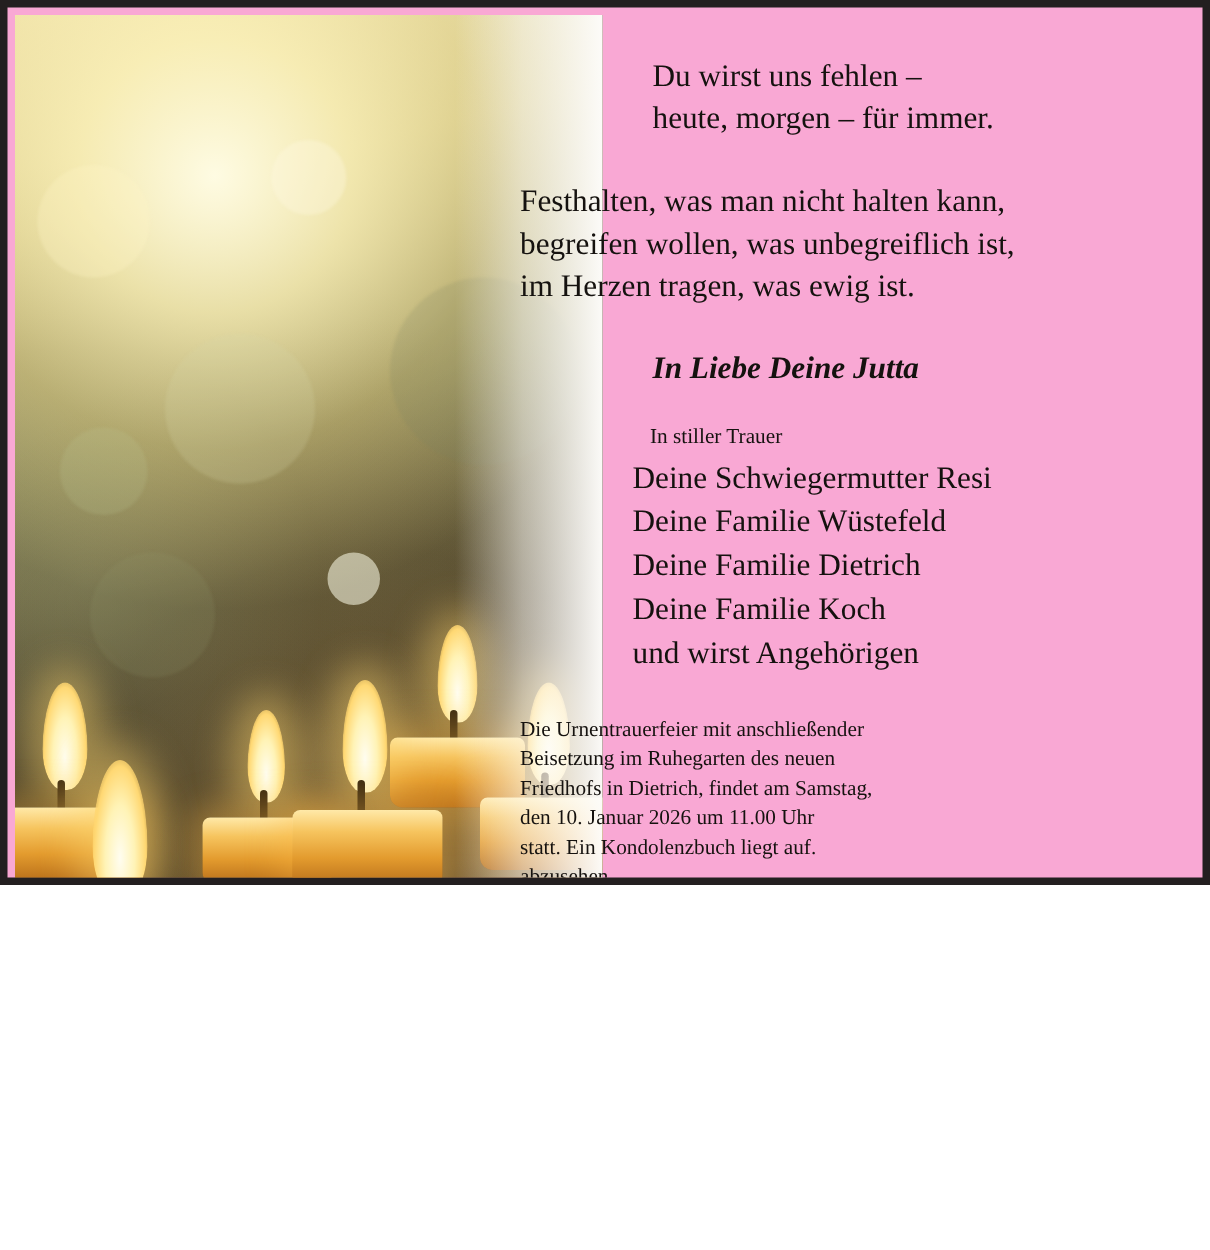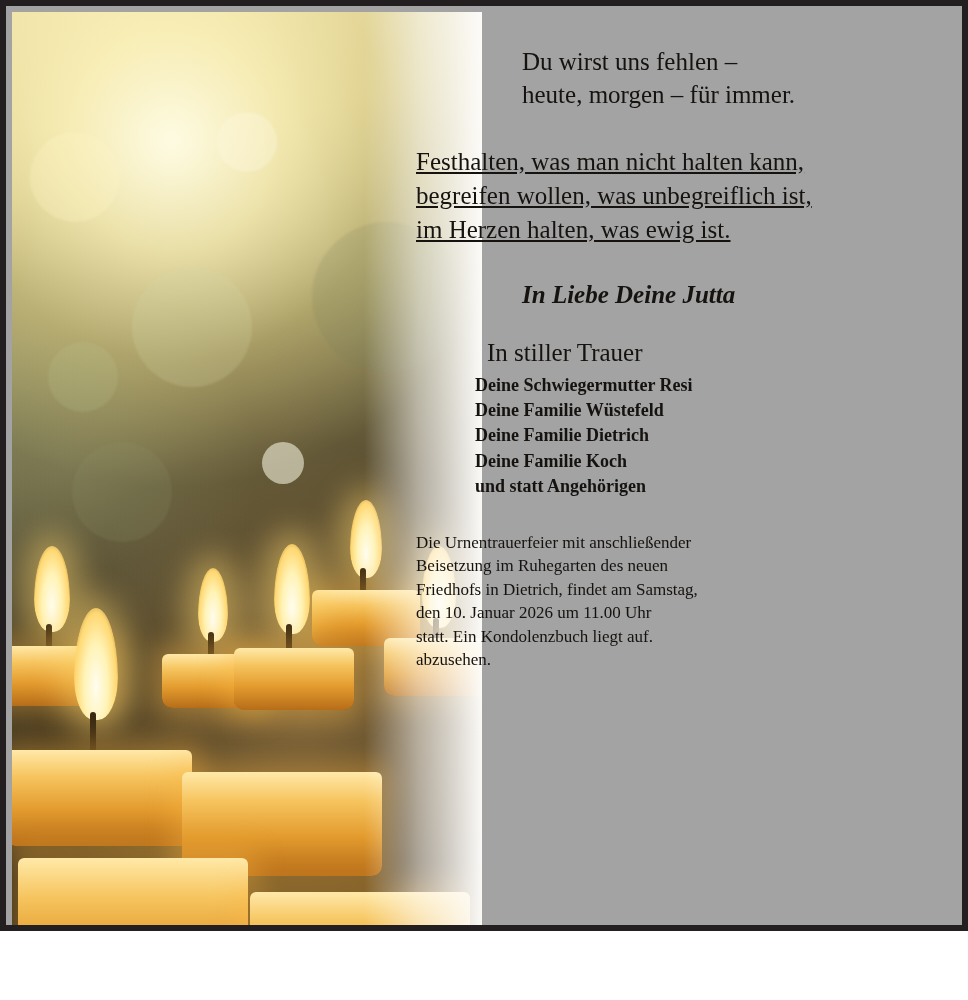--- a/index.html
+++ b/index.html
@@ -6,24 +6,24 @@
     margin: 0;
     padding: 0;
     background: #ffffff;
   }
   body {
     font-family: "Liberation Serif", serif;
   }
   .obituary {
     position: relative;
     width: 968px;
-    height: 931px;
+    height: 708px;
     box-sizing: border-box;
     border: 6px solid #231f20;
-    background: #a3a3a3;
+    background: #f9a8d4;
     overflow: hidden;
   }
 
   
   .photo {
     position: absolute;
     left: 6px;
     top: 6px;
     width: 470px;
     height: 988px;
@@ -107,40 +107,39 @@
     font-size: 25px;
     margin-top: 12px;
     margin-left: 106px;
     white-space: nowrap;
   }
   .dates .sep { display: inline-block; width: 30px; }
   .verse {
     font-size: 25px;
     line-height: 1.36;
     margin-top: 34px;
-    text-decoration: underline;
   }
   .signature {
     font-size: 25px;
     font-weight: bold;
     margin-top: 34px;
     margin-left: 106px;
     font-style: italic;
   }
   .mourn-intro {
-    font-size: 25px;
+    font-size: 17px;
     margin-top: 30px;
-    margin-left: 71px;
+    margin-left: 104px;
   }
   .mourners {
-    font-size: 18px;
-    font-weight: bold;
+    font-size: 25px;
+    font-weight: normal;
     line-height: 1.40;
     margin-top: 6px;
-    margin-left: 59px;
+    margin-left: 90px;
   }
   .details {
     font-size: 17px;
     line-height: 1.38;
     margin-top: 32px;
   }
   .details .para2 { margin-top: 10px; }
   .line { display: block; }
 </style>
 </head>
@@ -208,33 +207,33 @@
     <div class="motto">
       <span class="line">Du wirst uns fehlen –</span>
       <span class="line">heute, morgen – für immer.</span>
     </div>
 
 
 
     <div class="verse">
       <span class="line">Festhalten, was man nicht halten kann,</span>
       <span class="line">begreifen wollen, was unbegreiflich ist,</span>
-      <span class="line">im Herzen halten, was ewig ist.</span>
+      <span class="line">im Herzen tragen, was ewig ist.</span>
     </div>
 
     <div class="signature">In Liebe Deine Jutta</div>
 
     <div class="mourn-intro">In stiller Trauer</div>
 
     <div class="mourners">
       <span class="line">Deine Schwiegermutter Resi</span>
       <span class="line">Deine Familie Wüstefeld</span>
       <span class="line">Deine Familie Dietrich</span>
       <span class="line">Deine Familie Koch</span>
-      <span class="line">und statt Angehörigen</span>
+      <span class="line">und wirst Angehörigen</span>
     </div>
 
     <div class="details">
       <span class="line">Die Urnentrauerfeier mit anschließender</span>
       <span class="line">Beisetzung im Ruhegarten des neuen</span>
       <span class="line">Friedhofs in Dietrich, findet am Samstag,</span>
       <span class="line">den 10. Januar 2026 um 11.00 Uhr</span>
       <span class="line">statt. Ein Kondolenzbuch liegt auf.</span>
       <span class="line">abzusehen.</span>
     </div>

